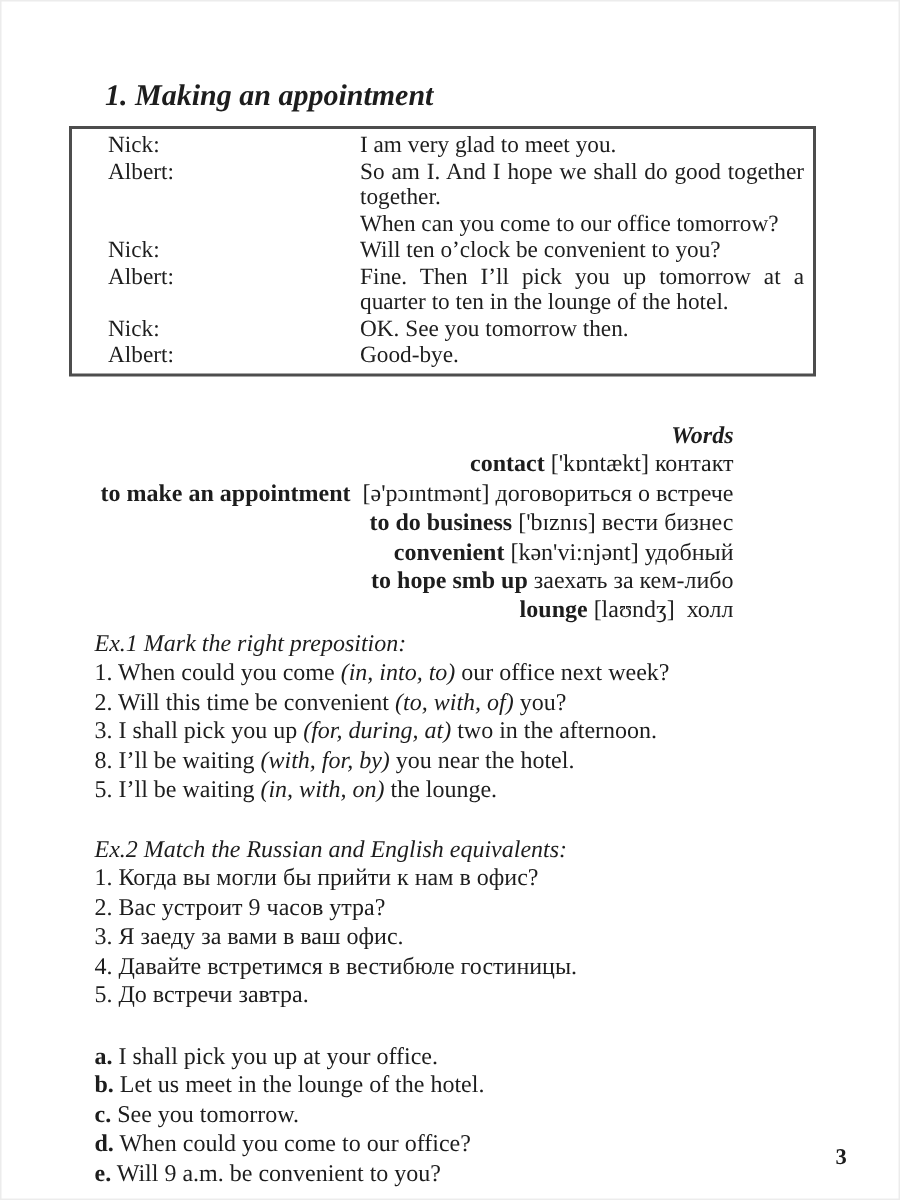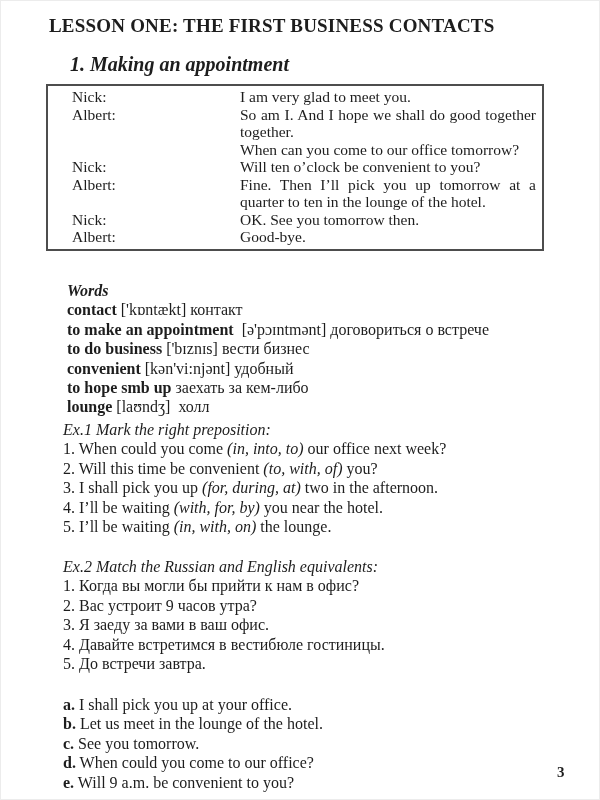--- a/index.html
+++ b/index.html
@@ -43,21 +43,20 @@
   .page-number {
     position:absolute; left:556px; top:763px;
     font-size:15px; font-weight:bold;
   }
 </style>
 </head>
 <body>
 
 <div class="page">
 
-  <div class="title">LESSON ONE: THE FIRST BUSINESS CONTACTS</div>
 
   <div class="section-heading">1. Making an appointment</div>
 
   <div class="dialogue-box">
     <div class="drow">
       <div class="speaker">Nick:</div>
       <div class="speech">
         <div>I am very glad to meet you.</div>
       </div>
     </div>
@@ -89,36 +88,36 @@
       </div>
     </div>
     <div class="drow">
       <div class="speaker">Albert:</div>
       <div class="speech">
         <div>Good-bye.</div>
       </div>
     </div>
   </div>
 
-  <div class="block" style="top:280px;">
+  <div class="block" style="top:280px;text-align:right;">
     <div class="words-heading">Words</div>
     <div><b class="term">contact</b><span class="pre"> ['kɒntækt] контакт</span></div>
     <div><b class="term">to make an appointment</b><span class="pre">  [ə'pɔɪntmənt] договориться о встрече</span></div>
     <div><b class="term">to do business</b><span class="pre"> ['bɪznɪs] вести бизнес</span></div>
     <div><b class="term">convenient</b><span class="pre"> [kən'vi:njənt] удобный</span></div>
     <div><b class="term">to hope smb up</b><span class="pre"> заехать за кем-либо</span></div>
     <div><b class="term">lounge</b><span class="pre"> [laʊndʒ]  холл</span></div>
   </div>
 
   <div class="block block-ex" style="top:419px;">
     <div class="ex-heading">Ex.1 Mark the right preposition:</div>
     <div><span>1. When could you come </span><i>(in, into, to)</i><span> our office next week?</span></div>
     <div><span>2. Will this time be convenient </span><i>(to, with, of)</i><span> you?</span></div>
     <div><span>3. I shall pick you up </span><i>(for, during, at)</i><span> two in the afternoon.</span></div>
-    <div><span>4. I’ll be waiting </span><i>(with, for, by)</i><span> you near the hotel.</span></div>
+    <div><span>8. I’ll be waiting </span><i>(with, for, by)</i><span> you near the hotel.</span></div>
     <div><span>5. I’ll be waiting </span><i>(in, with, on)</i><span> the lounge.</span></div>
   </div>
 
   <div class="block block-ex" style="top:556px;">
     <div class="ex-heading">Ex.2 Match the Russian and English equivalents:</div>
     <div>1. Когда вы могли бы прийти к нам в офис?</div>
     <div>2. Вас устроит 9 часов утра?</div>
     <div>3. Я заеду за вами в ваш офис.</div>
     <div>4. Давайте встретимся в вестибюле гостиницы.</div>
     <div>5. До встречи завтра.</div>

